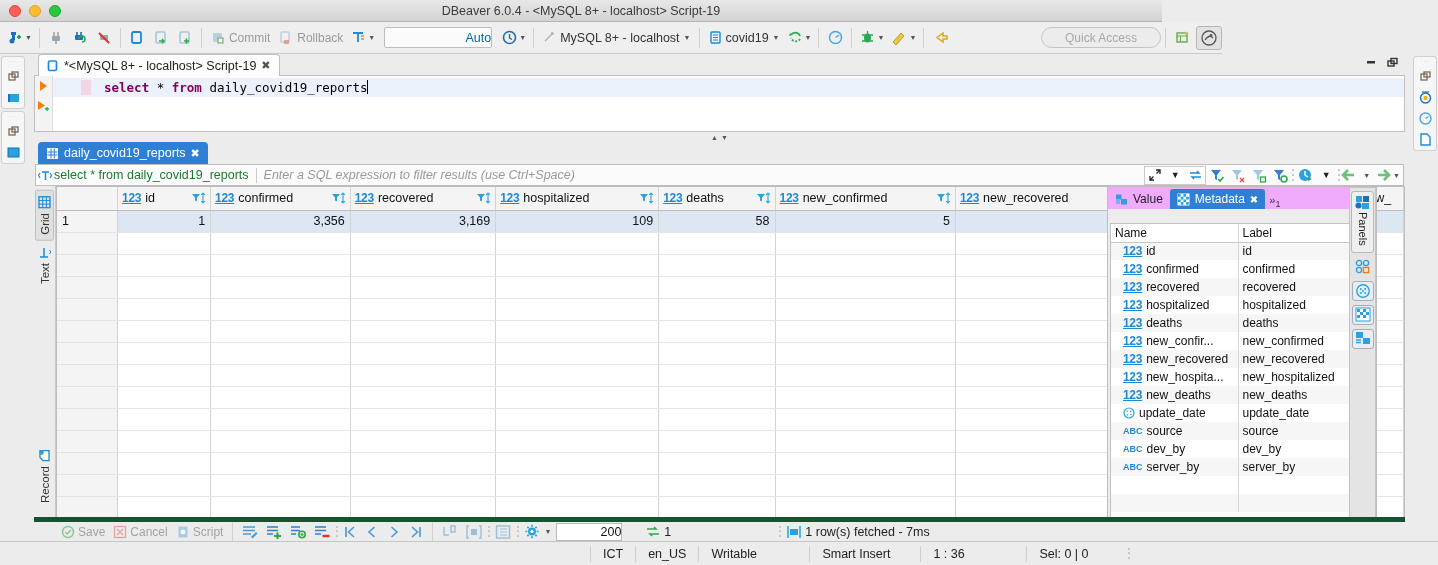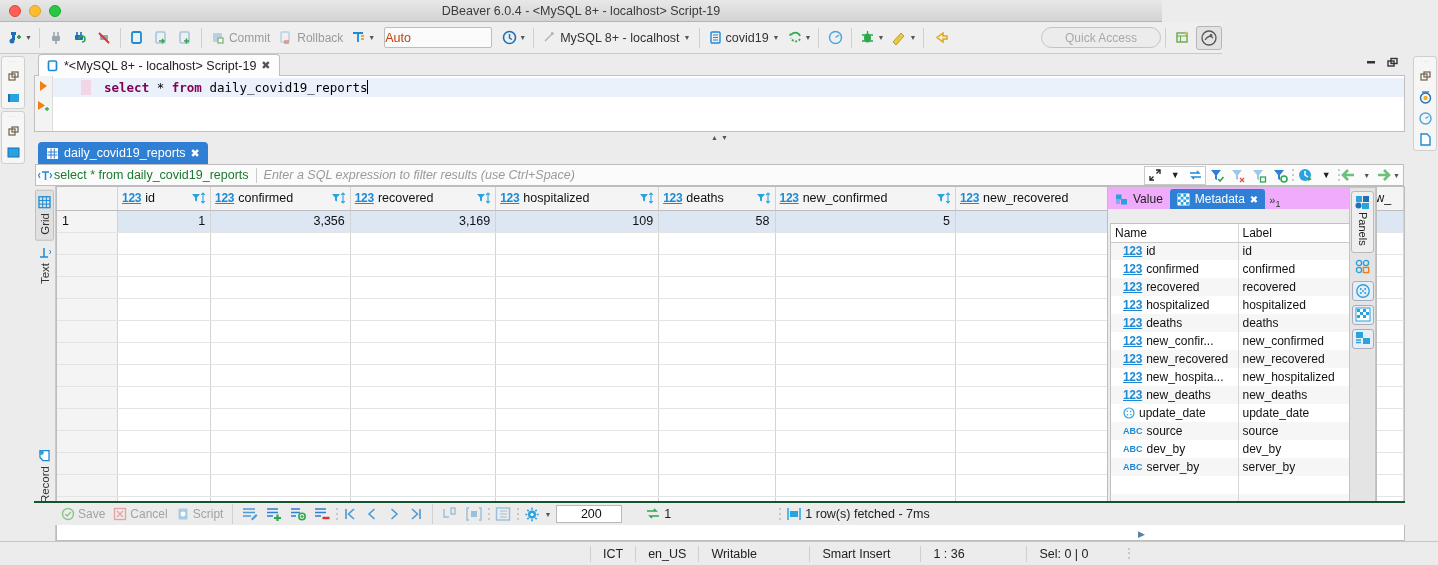--- a/index.html
+++ b/index.html
@@ -43,22 +43,22 @@
     height:26px; min-width:24px; display:flex; align-items:center;
     justify-content:center; padding:0 3px; border-radius:2px;
     cursor:default;
   }
   .tb-btn.labeled { padding:0 4px; gap:3px; }
   .tb-label { font-size:12px; color:#9a9a9a; }
   .sep { width:1px; height:20px; background:#d0d0d0; margin:0 4px; }
   .caret { font-size:7px; color:#555; margin-left:1px; }
   .auto-box {
     width:108px; height:21px; border:1px solid #bdbdbd; background:#fbfbfb;
-    border-radius:2px; display:flex; align-items:center; justify-content:flex-start;
-    font-size:12.5px; color:#c2410c; margin:0 6px;
+    border-radius:2px; display:flex; align-items:center; justify-content:flex-end;
+    font-size:12.5px; color:#0369a1; margin:0 6px;
   }
   .quick-access {
     margin-left:auto; width:120px; height:21px; border:1px solid #c3c3c3;
     border-radius:11px; background:#ececec; display:flex; align-items:center;
     justify-content:center; font-size:12px; color:#a8a8a8;
   }
   .persp-btn { width:26px;height:24px;display:flex;align-items:center;justify-content:center;}
   .persp-btn.active { border:1px solid #b6b6b6; background:#e2e2e2; border-radius:3px;}
 
   
@@ -222,28 +222,28 @@
     display:flex; flex-direction:column; align-items:center; padding:3px 0 6px;
   }
   .panels-word { writing-mode:vertical-rl; font-size:11px; color:#222; margin-top:2px;}
   .panel-icon-btn { width:22px; height:20px; display:flex; align-items:center; justify-content:center;}
   .panel-icon-btn.sel { border:1px solid #aab; background:#e9eef5; border-radius:3px;}
 
   .hsplit-arrows { position:absolute; left:1104px; top:330px; display:flex; flex-direction:column; gap:3px;}
 
   
   .res-bottom {
-    position:absolute; left:0; bottom:16px; right:0; height:24px;
-    background:#ececec; border-top:2px solid #14532d;
+    position:absolute; left:0; bottom:0; right:0; height:24px;
+    background:#ececec; border-top:5px solid #14532d;
     display:flex; align-items:center; padding-left:24px; gap:2px;
   }
   .rb-btn { display:flex; align-items:center; gap:3px; padding:0 3px; height:20px;}
   .rb-label { font-size:12px; color:#a2a2a2; }
   .rb-input { width:66px; height:18px; border:1px solid #b9b9b9; background:#fff;
-    font-size:12.5px; text-align:center; padding-left:4px; color:#111; }
+    font-size:12.5px; text-align:right; padding-left:4px; color:#111; }
   .rb-status { font-size:12.5px; color:#222; }
 
   
   .statusbar {
     position:absolute; left:0; bottom:0; width:1438px; height:24px;
     background:#ececec; border-top:1px solid #c6c6c6;
     display:flex; align-items:center; font-size:12.5px; color:#222;
   }
   .sb-cell { padding:0 12px; height:18px; display:flex; align-items:center; }
   .sb-div { width:1px; height:16px; background:#cfcfcf; }

